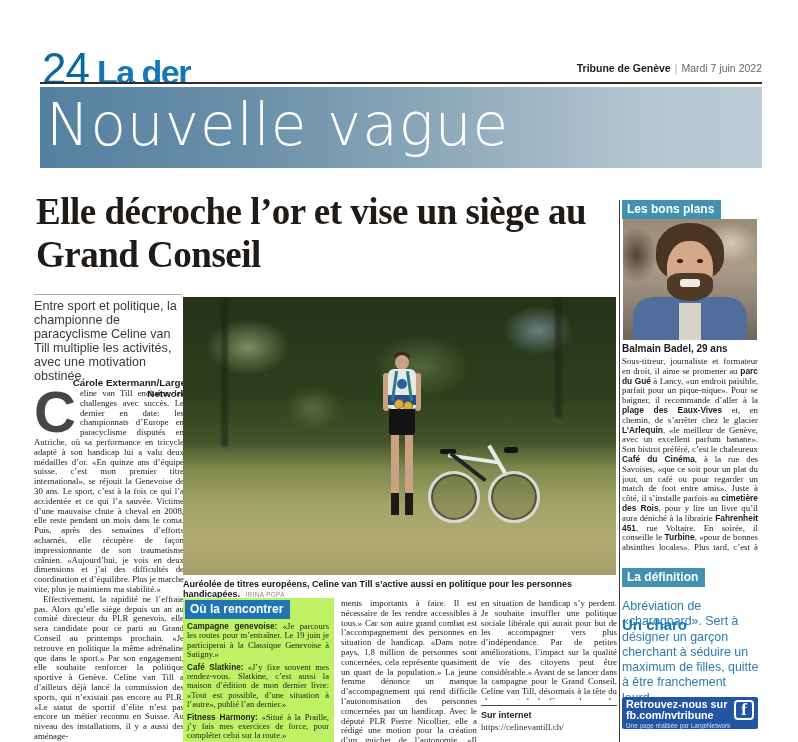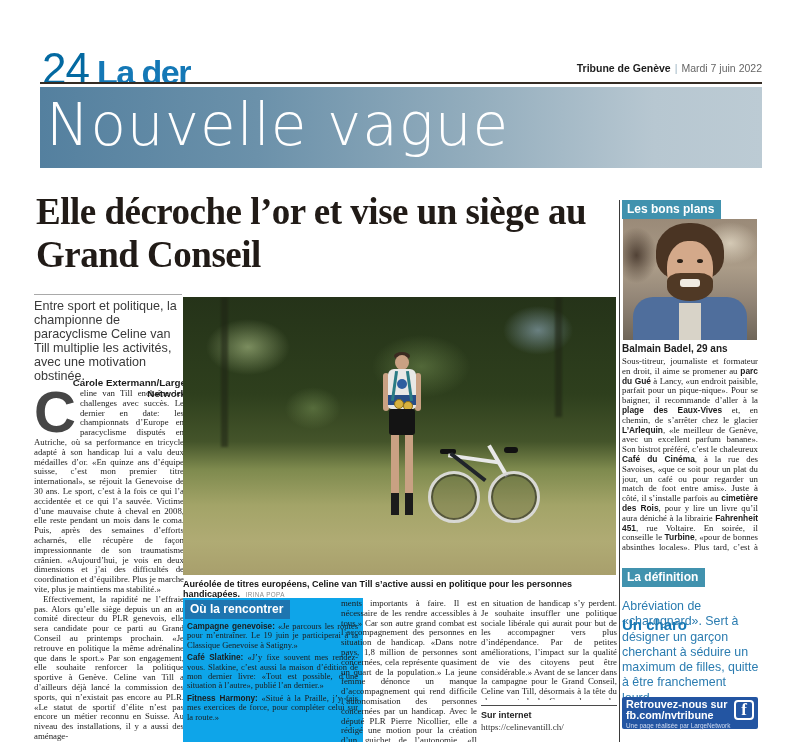--- a/index.html
+++ b/index.html
@@ -77,21 +77,21 @@
   .frame2{position:absolute;left:18px;top:38px;width:44px;height:4px;background:#20242a;transform:rotate(38deg);}
   .frame3{position:absolute;left:52px;top:32px;width:36px;height:4px;background:#e8e8e8;transform:rotate(60deg);}
   .saddle{position:absolute;left:12px;top:22px;width:16px;height:5px;border-radius:2px;background:#111;}
   .handle{position:absolute;left:76px;top:20px;width:14px;height:6px;border-radius:3px;background:#111;}
 
   
   .caption{position:absolute;left:183px;top:579px;width:433px;font-size:9px;font-weight:bold;color:#141414;}
   .caption .credit{font-weight:normal;font-size:6.3px;color:#8a8a8a;letter-spacing:.4px;margin-left:3px;}
 
   
-  .meetbox{position:absolute;left:183px;top:598px;width:180px;height:144px;background:#0ea5e9;overflow:hidden;}
+  .meetbox{position:absolute;left:183px;top:598px;width:151px;height:144px;background:#bef264;overflow:hidden;}
   .chip{display:inline-block;color:#fff;font-weight:bold;font-size:12px;padding:2px 7px 3px 5px;}
   .chip.blue{background:#1e75b0;}
   .chip.teal{background:#4192ae;}
   .meetbox .chip{margin:2px 0 3px 2px;}
   .meet-item{padding:0 5px 3px 4px;font-family:"Liberation Serif","DejaVu Serif",serif;font-size:8.5px;line-height:9.4px;color:#1c1c1c;text-align:justify;}
   .meet-item b{font-family:"Liberation Sans",sans-serif;font-size:8.2px;}
 
   
   .sb-chip-plans{position:absolute;left:622px;top:200px;}
   .photo-side{position:absolute;left:623px;top:219px;width:134px;height:121px;overflow:hidden;

